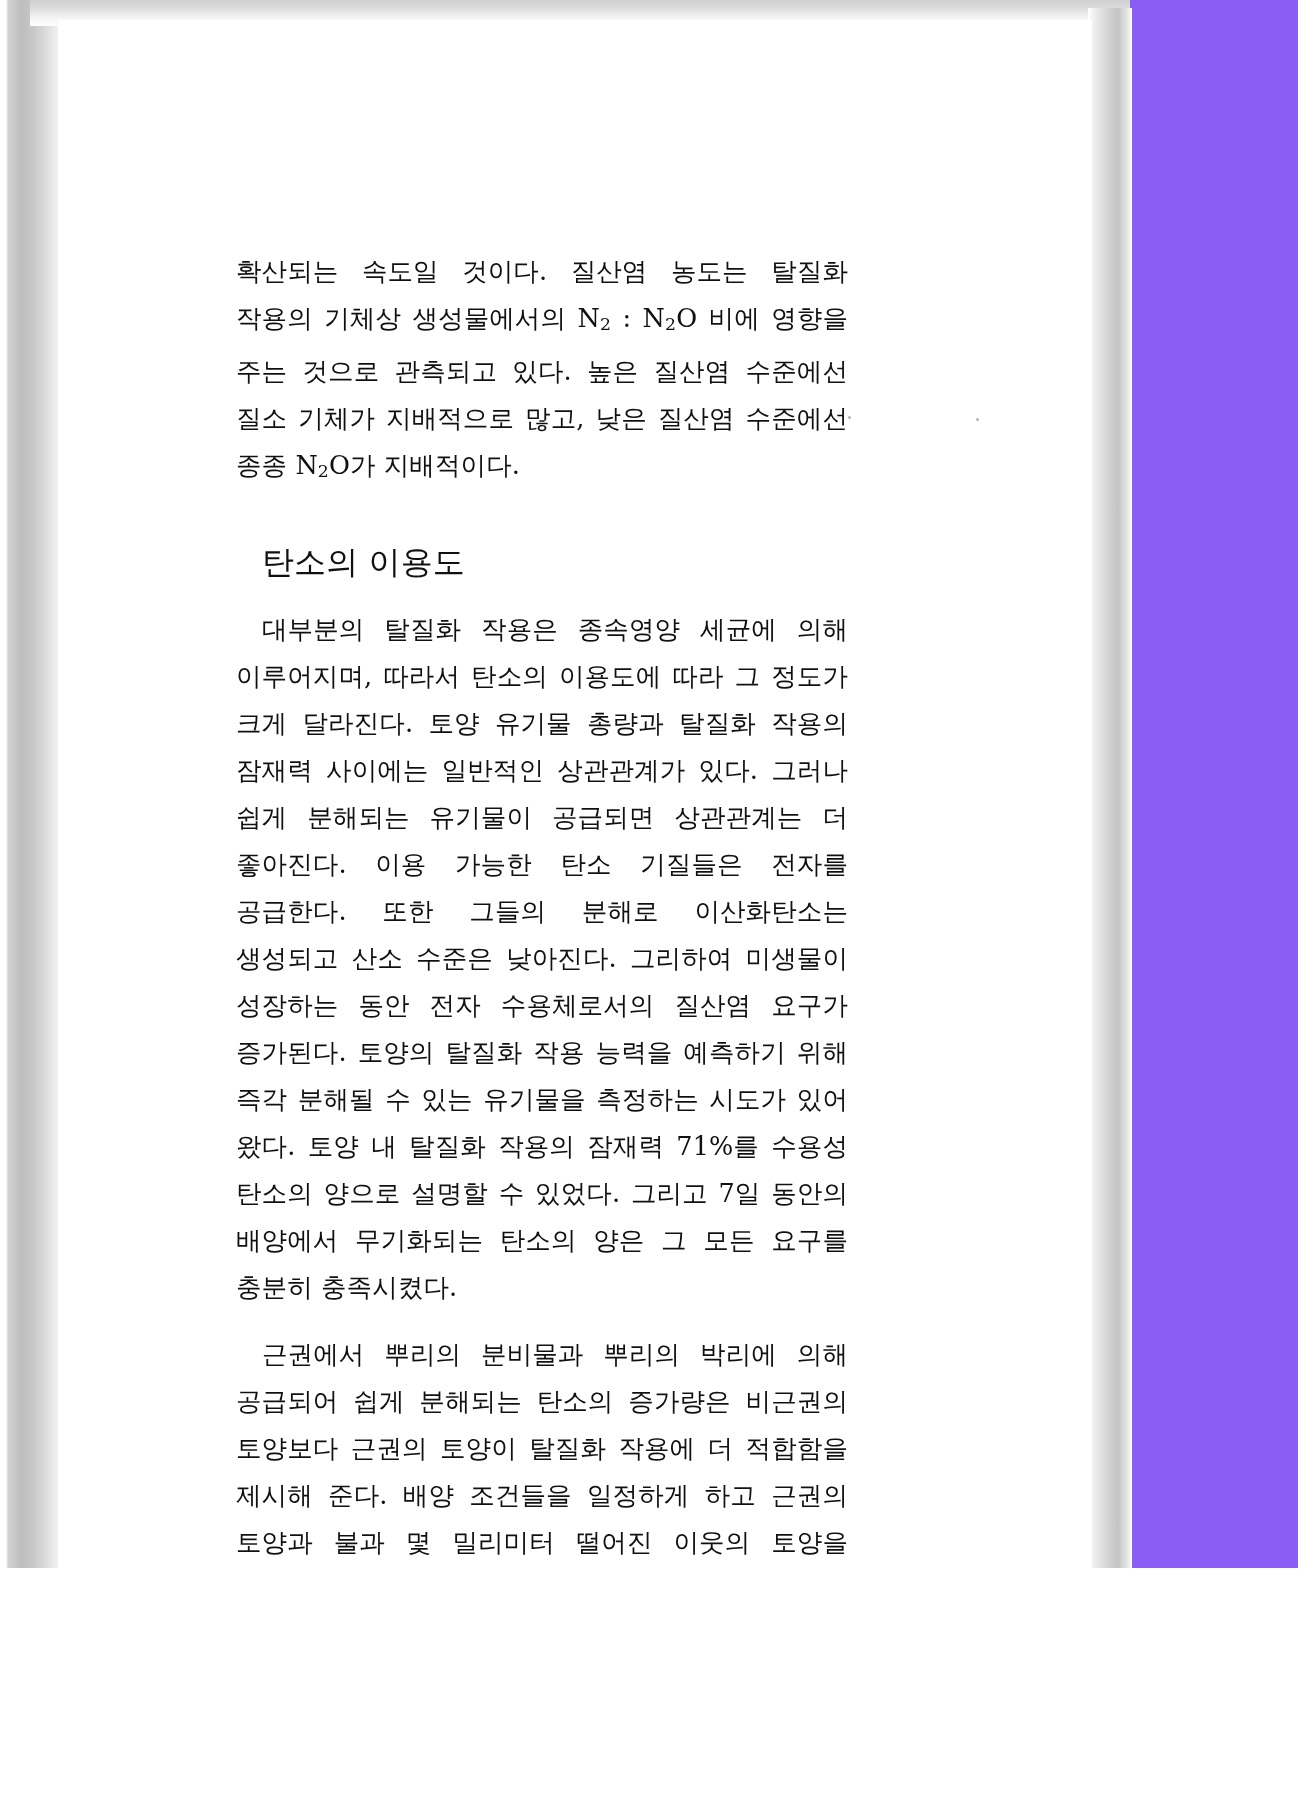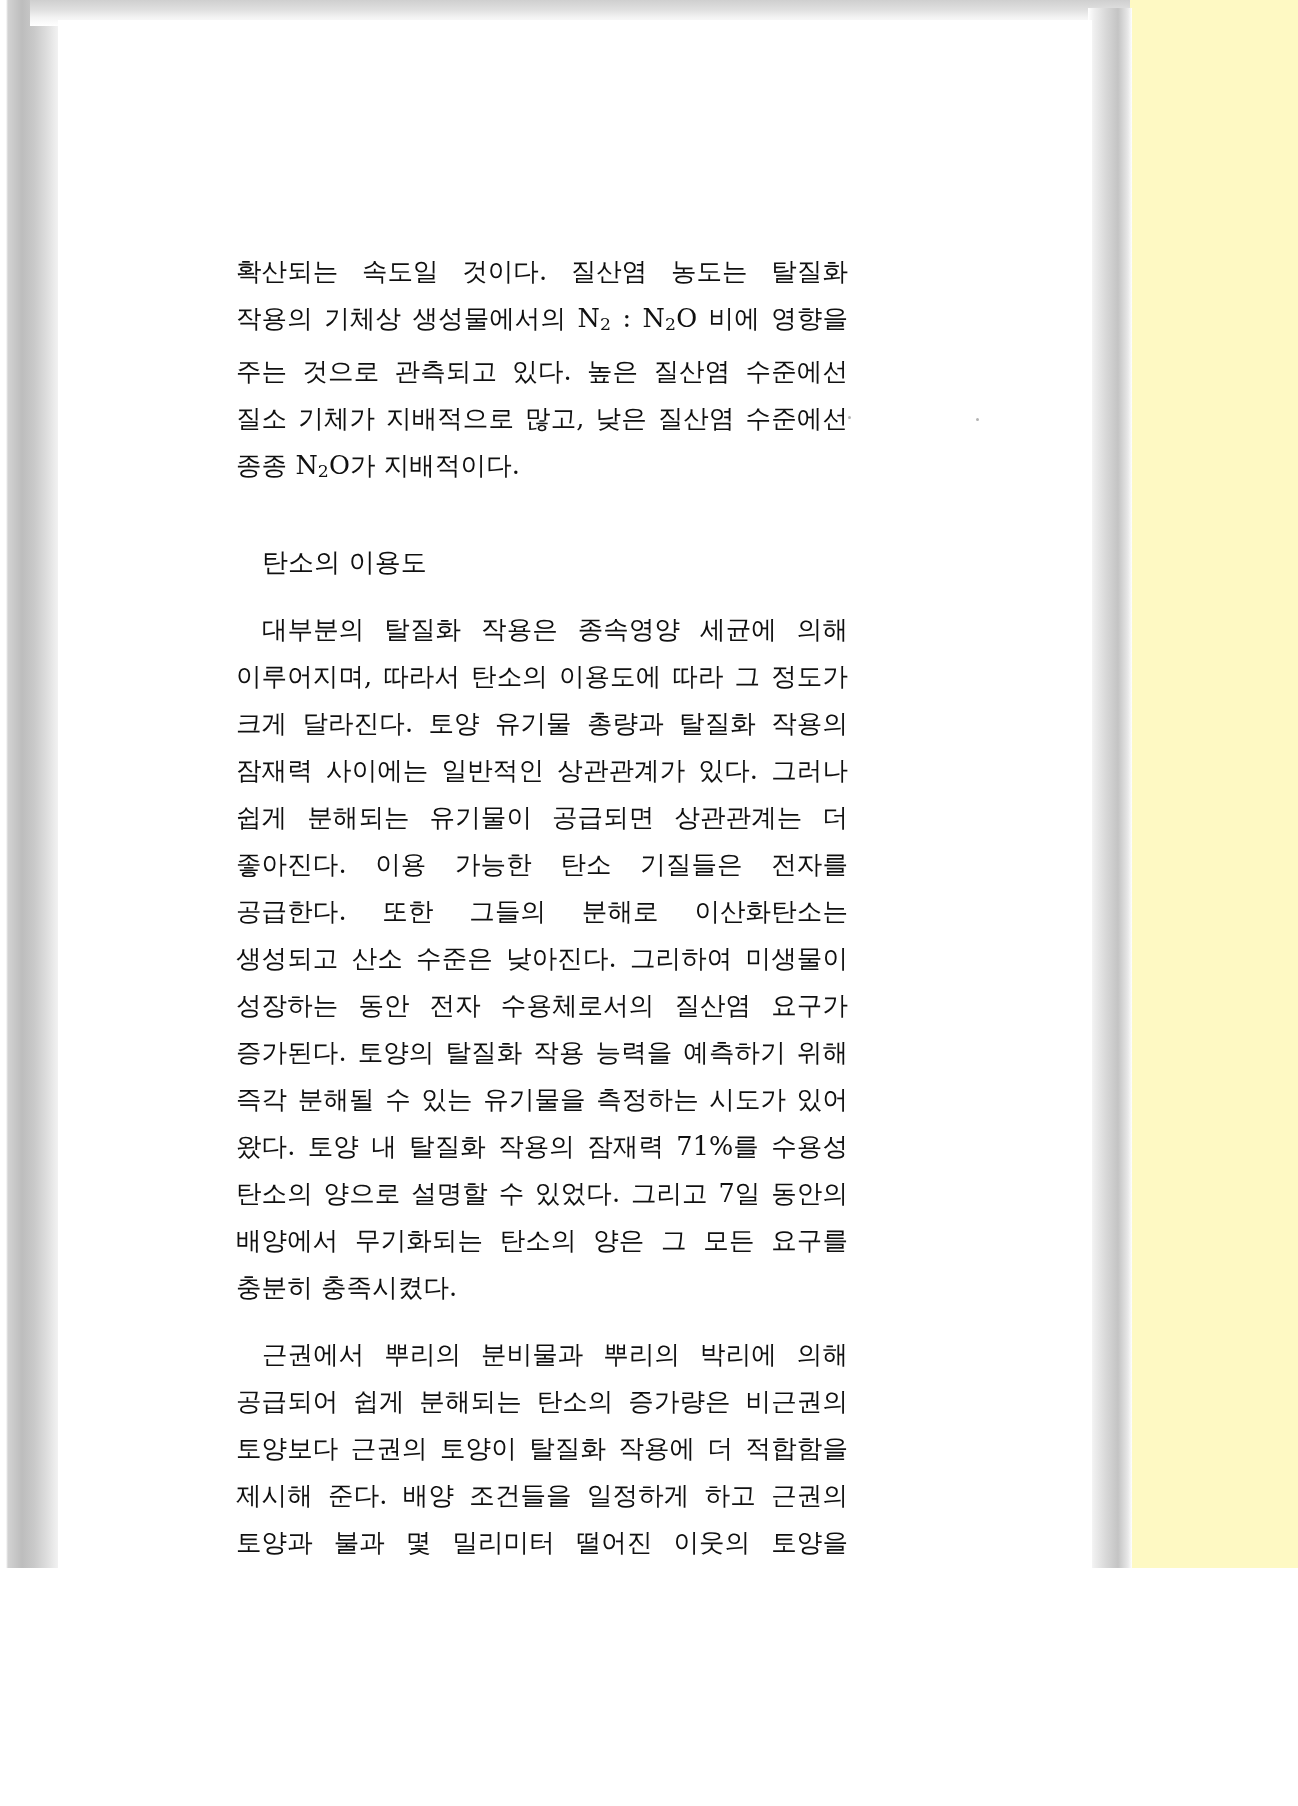--- a/index.html
+++ b/index.html
@@ -11,21 +11,21 @@
     width: 1298px;
     height: 1806px;
     font-family: "DejaVu Serif", serif;
   }
 
   
   #scan-frame {
     position: relative;
     width: 1298px;
     height: 1568px;
-    background: #fef9c3;
+    background: #8b5cf6;
     overflow: hidden;
   }
 
   
   #page-shadow-left {
     position: absolute;
     left: 0;
     top: 0;
     width: 62px;
     height: 1806px;
@@ -92,21 +92,21 @@
   }
   p.body-par.indent {
     text-indent: 26px;
     margin-top: 20px;
   }
   .gap-before-heading {
     margin-top: 44px;
   }
   h3.section-heading {
     margin: 5px 0 2px 0;
-    font-size: 26px;
+    font-size: 32px;
     font-weight: normal;
     line-height: 47px;
     text-indent: 26px;
     letter-spacing: 0.1px;
   }
   sub {
     font-size: 0.68em;
     vertical-align: -0.18em;
   }
   .sci {

